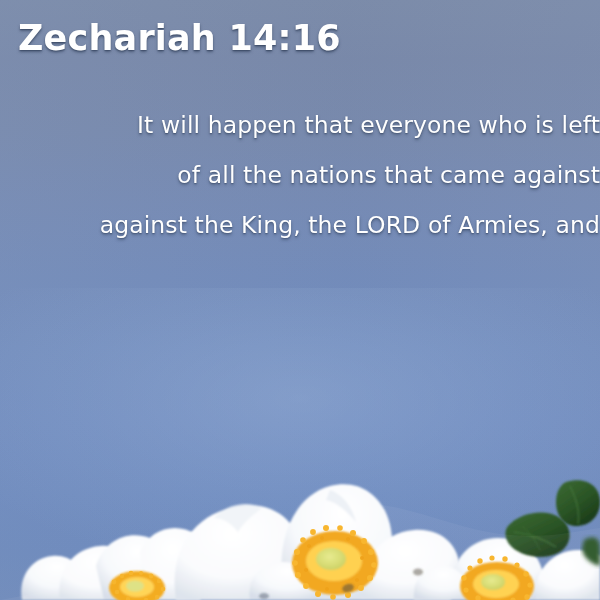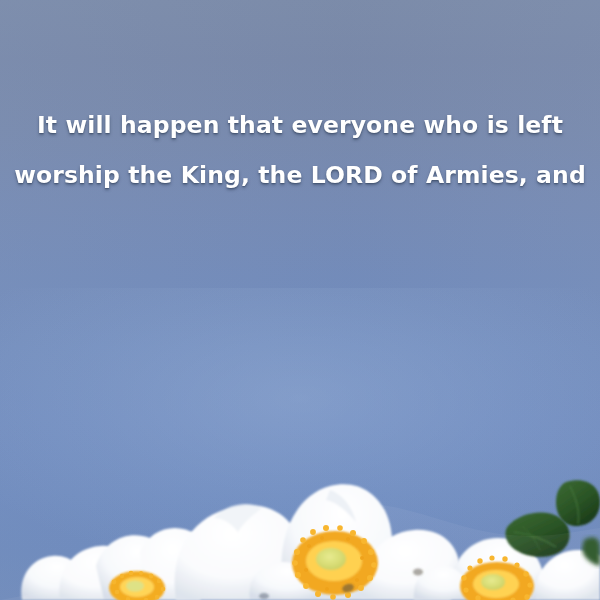--- a/index.html
+++ b/index.html
@@ -64,24 +64,24 @@
     color: #ffffff;
     letter-spacing: 0.2px;
     text-shadow: 0 2px 3px rgba(40,55,80,0.55), 0 1px 1px rgba(40,55,80,0.4);
     white-space: nowrap;
   }
   .verse {
     position: absolute;
     left: 0;
     top: 100px;
     width: 600px;
-    text-align: center;
+    text-align: right;
     color: #ffffff;
     font-size: 23.5px;
-    font-weight: 700;
+    font-weight: 400;
     line-height: 50px;
     letter-spacing: 0.1px;
     text-shadow: 0 2px 3px rgba(40,55,80,0.5), 0 1px 1px rgba(40,55,80,0.35);
   }
   .verse .vline { display: block; white-space: nowrap; }
 
   
   #flowers {
     position: absolute;
     left: 0;
@@ -259,19 +259,21 @@
       <g filter="url(#soft)">
         <ellipse cx="348" cy="198" rx="6" ry="4" fill="#4a4436" opacity="0.55" transform="rotate(-18 348 198)"></ellipse>
         <ellipse cx="264" cy="206" rx="5" ry="3" fill="#3f4a5e" opacity="0.45"></ellipse>
         <ellipse cx="418" cy="182" rx="5" ry="3.5" fill="#55503f" opacity="0.5"></ellipse>
       </g>
 
       <path d="M0 210 C60 200 120 178 190 176 C260 174 300 140 340 120 C380 100 440 136 500 144 C548 150 580 140 600 138 L600 210 Z" fill="#ffffff" opacity="0.05"></path>
     </svg>
   </div>
 
+  <div class="title">Zechariah 14:16</div>
 
   <div class="verse">
     <span class="vline">It will happen that everyone who is left</span>
-    <span class="vline">worship the King, the LORD of Armies, and</span>
+    <span class="vline">of all the nations that came against</span>
+    <span class="vline">against the King, the LORD of Armies, and</span>
   </div>
 
 </div>
 
 </body></html>

